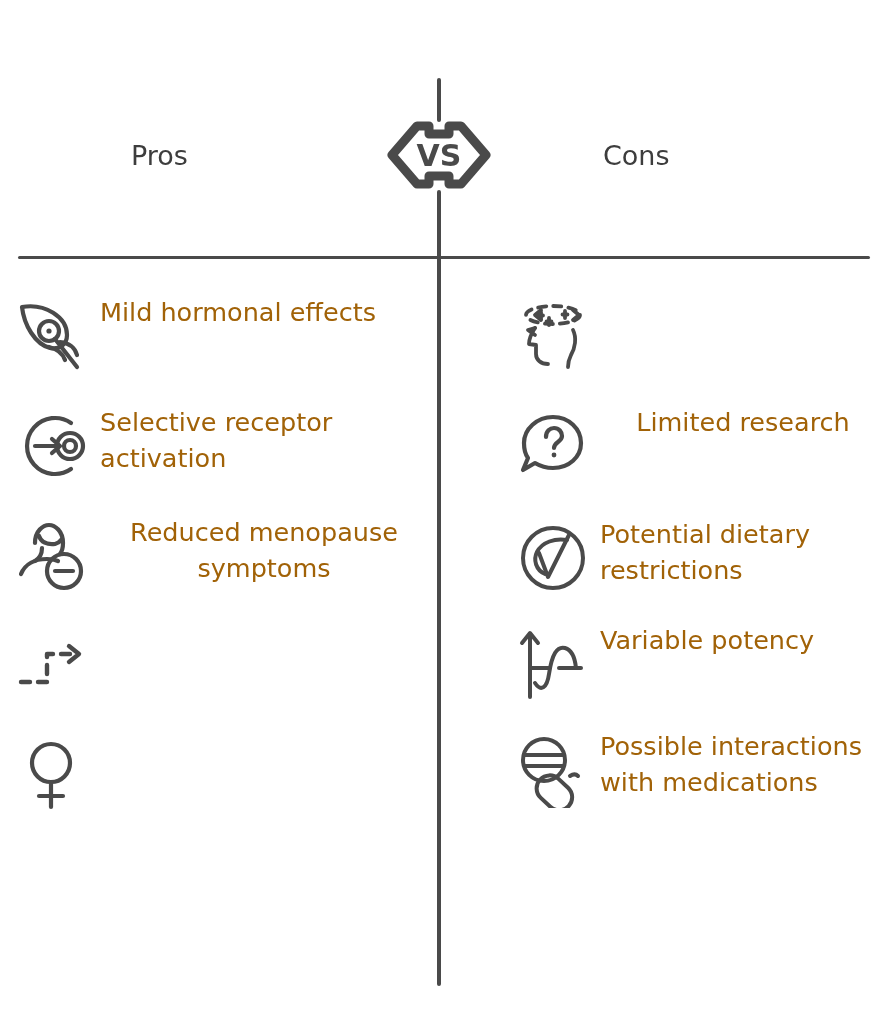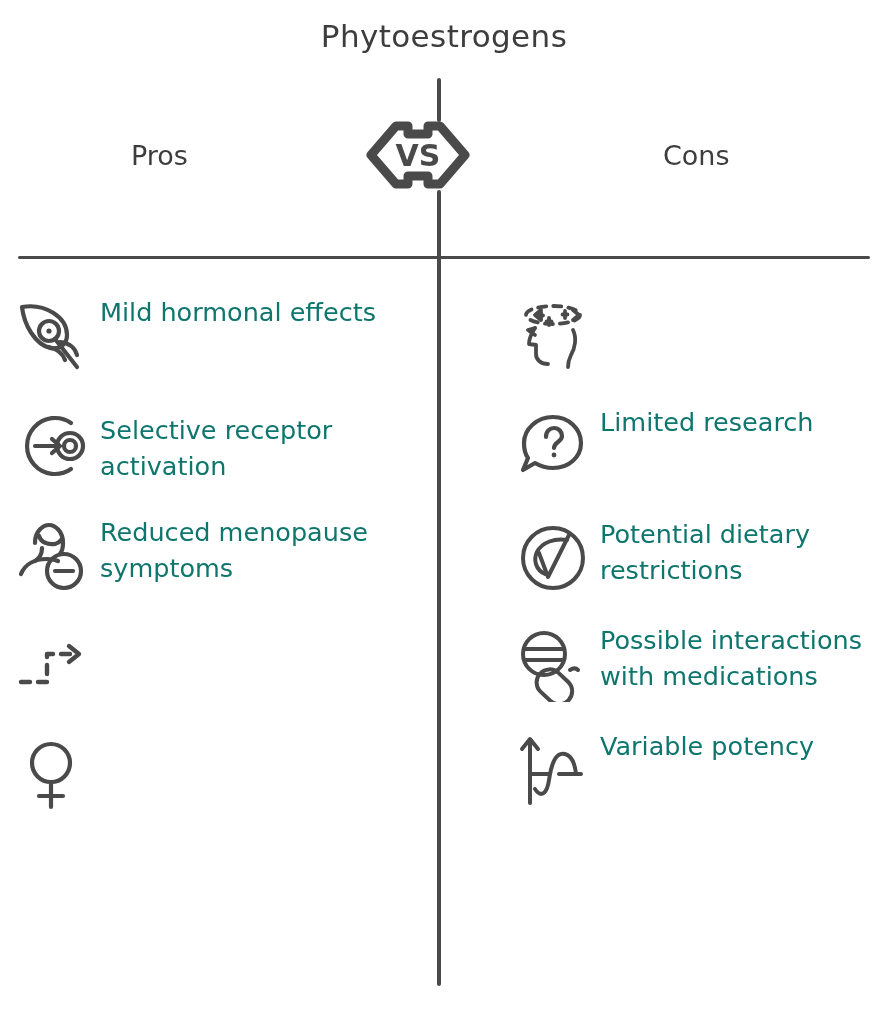--- a/index.html
+++ b/index.html
@@ -59,36 +59,36 @@
     top: 256px;
     width: 852px;
     height: 3px;
     background: #4a4a4a;
     border-radius: 2px;
   }
 
   
   .vs-badge {
     position: absolute;
-    left: 364px;
+    left: 385px;
     top: 112px;
     width: 108px;
     height: 86px;
   }
   .vs-badge svg { display: block; }
 
   
   .col-head {
     position: absolute;
     top: 140px;
     font-size: 27px;
     color: #3d3d3d;
   }
   .col-head.pros { left: 131px; text-align: right; }
-  .col-head.cons { left: 663px; }
+  .col-head.cons { left: 603px; }
 
   
   .column {
     position: absolute;
     top: 292px;
   }
   .column.pros { left: 8px; width: 420px; }
   .column.cons { left: 508px; width: 378px; }
 
   .item {
@@ -102,41 +102,40 @@
     display: flex;
     align-items: center;
     justify-content: center;
     padding-top: 6px;
   }
   .item .icon svg { display: block; }
   .item .label {
     flex: 1 1 auto;
     font-size: 25.5px;
     line-height: 36px;
-    color: #0f766e;
+    color: #a16207;
     padding-top: 2px;
   }
 
   
   .pros .item:nth-child(1) { margin-bottom: 28px; }
-  .pros .item:nth-child(2) { margin-bottom: 28px; align-items: flex-end; }
-  .pros .item:nth-child(3) { margin-bottom: 28px; }
+  .pros .item:nth-child(2) { margin-bottom: 28px; }
+  .pros .item:nth-child(3) { margin-bottom: 28px; text-align: center; }
   .pros .item:nth-child(4) { margin-bottom: 26px; }
 
   .cons .item:nth-child(1) { margin-bottom: 28px; }
-  .cons .item:nth-child(2) { margin-bottom: 30px; }
+  .cons .item:nth-child(2) { margin-bottom: 30px; text-align: center; }
   .cons .item:nth-child(3) { margin-bottom: 24px; }
   .cons .item:nth-child(4) { margin-bottom: 24px; }
 </style>
 </head>
 <body>
 
 <div id="infographic">
 
-  <div class="title">Phytoestrogens</div>
 
   <div class="v-line-top"></div>
   <div class="v-line-main"></div>
 
   <div class="vs-badge">
     <svg width="108" height="86" viewBox="0 0 108 86" fill="none">
       <path d="M32 14 H44 V22 H64 V14 H76 L101 43 L76 72 H64 V64 H44 V72 H32 L7 43 Z" stroke="#4a4a4a" stroke-width="9" stroke-linejoin="round" stroke-linecap="round" fill="none"></path>
       <text x="54" y="54" text-anchor="middle" font-family="DejaVu Sans, sans-serif" font-size="30" font-weight="bold" fill="#4a4a4a">VS</text>
     </svg>
   </div>
@@ -246,38 +245,38 @@
           <path d="M52 20 C40 18 27 22 22 32 C18 40 21 50 30 54"></path>
           <path d="M24 33 L33 57 L54 15"></path>
         </svg>
       </span>
       <span class="label">Potential dietary restrictions</span>
     </div>
 
     <div class="item">
       <span class="icon">
         <svg width="78" height="76" viewBox="0 0 78 76" fill="none" stroke="#4a4a4a" stroke-width="4" stroke-linecap="round" stroke-linejoin="round">
+          <path d="M15 71 V8"></path>
+          <path d="M7 17 L15 7 L23 17"></path>
+          <path d="M15 42 H34"></path>
+          <path d="M44 42 H66"></path>
+          <path d="M20 57 C26 66 32 62 34 48 C37 28 42 20 50 22 C57 24 60 32 61 42"></path>
+        </svg>
+      </span>
+      <span class="label">Variable potency</span>
+    </div>
+
+    <div class="item">
+      <span class="icon">
+        <svg width="78" height="76" viewBox="0 0 78 76" fill="none" stroke="#4a4a4a" stroke-width="4" stroke-linecap="round" stroke-linejoin="round">
           <circle cx="29" cy="28" r="21"></circle>
           <path d="M9 23 H49"></path>
           <path d="M10 34 H48"></path>
           <rect x="34" y="38" width="39" height="26" rx="13" transform="rotate(43 34 38)"></rect>
           <path d="M55 44 C58 42 61 42 63 44"></path>
         </svg>
       </span>
       <span class="label">Possible interactions with medications</span>
     </div>
 
-    <div class="item">
-      <span class="icon">
-        <svg width="78" height="76" viewBox="0 0 78 76" fill="none" stroke="#4a4a4a" stroke-width="4" stroke-linecap="round" stroke-linejoin="round">
-          <path d="M15 71 V8"></path>
-          <path d="M7 17 L15 7 L23 17"></path>
-          <path d="M15 42 H34"></path>
-          <path d="M44 42 H66"></path>
-          <path d="M20 57 C26 66 32 62 34 48 C37 28 42 20 50 22 C57 24 60 32 61 42"></path>
-        </svg>
-      </span>
-      <span class="label">Variable potency</span>
-    </div>
-
   </div>
 
 </div>
 
 </body></html>

